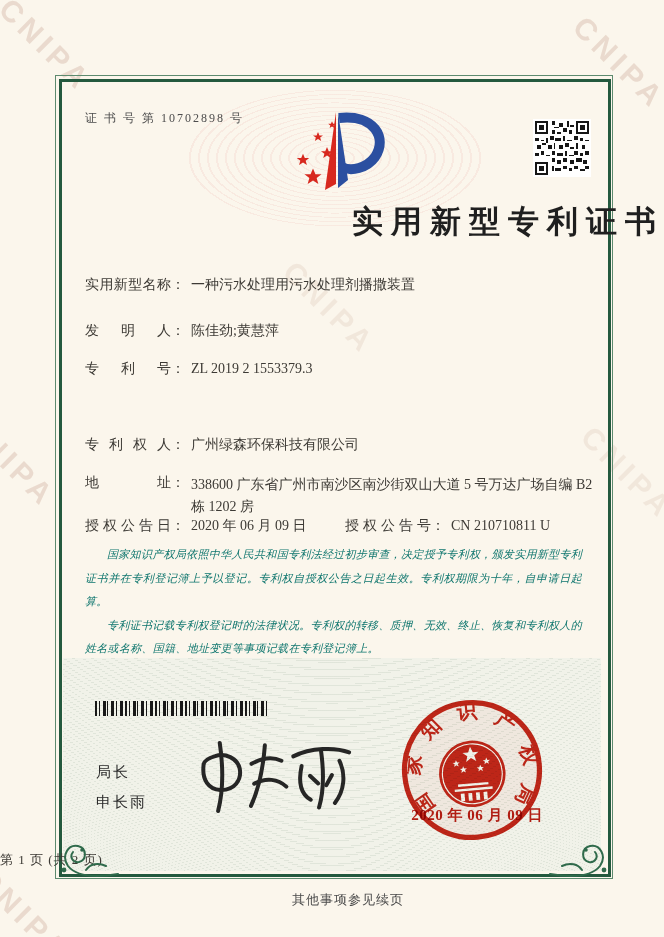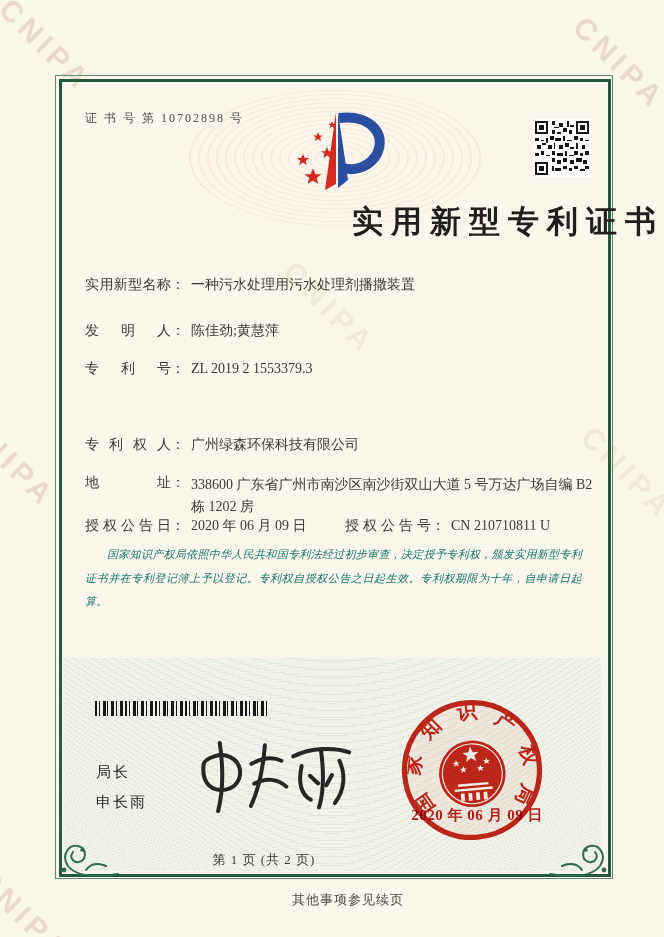--- a/index.html
+++ b/index.html
@@ -40,21 +40,21 @@
   .barcode{position:absolute;left:95px;top:701px;width:172px;height:15px;
       background:repeating-linear-gradient(90deg,#181818 0 2px,transparent 2px 4px,#181818 4px 5px,
       transparent 5px 8px,#181818 8px 11px,transparent 11px 12px,#181818 12px 13px,transparent 13px 16px,
       #181818 16px 19px,transparent 19px 21px,#181818 21px 22px,transparent 22px 25px,
       #181818 25px 28px,transparent 28px 30px);}
   .signer{position:absolute;left:96px;top:757px;font-size:15px;color:#2a2a2a;line-height:30px;letter-spacing:2px;}
   .sig-svg{position:absolute;left:190px;top:733px;width:170px;height:90px;transform:rotate(-2deg);}
   .seal{position:absolute;left:396px;top:694px;width:152px;height:152px;transform:rotate(-5deg);mix-blend-mode:multiply;}
   .seal-date{position:absolute;left:398px;top:806px;width:158px;text-align:center;font-size:15px;
       font-weight:bold;color:#bf2015;letter-spacing:.5px;mix-blend-mode:multiply;}
-  .page-num{position:absolute;left:0;top:851px;width:528px;text-align:center;font-size:13px;color:#3d3a35;letter-spacing:1px;}
+  .page-num{position:absolute;left:0;top:851px;width:528px;text-align:left;font-size:13px;color:#3d3a35;letter-spacing:1px;}
   .ornament{position:absolute;top:836px;width:64px;height:42px;}
   .ornament.left{left:56px;}
   .ornament.right{right:52px;transform:scaleX(-1);}
   .note{position:absolute;left:0;top:891px;width:664px;text-align:center;font-size:13px;color:#4a4a4a;letter-spacing:1px;padding-left:16px;}
 </style>
 </head>
 <body>
 
 <div class="page">
 
@@ -122,20 +122,21 @@
   </div>
   <div class="row" style="top:517px;">
     <span class="lab">授权公告日</span><span class="colon">：</span><span class="val">2020 年 06 月 09 日</span>
     <span class="grant-right">
       <span class="lab">授权公告号</span><span class="colon">：</span><span class="val">CN 210710811 U</span>
     </span>
   </div>
 
   <div class="body-text">
     <p>国家知识产权局依照中华人民共和国专利法经过初步审查，决定授予专利权，颁发实用新型专利证书并在专利登记簿上予以登记。专利权自授权公告之日起生效。专利权期限为十年，自申请日起算。</p>
+    <p>专利证书记载专利权登记时的法律状况。专利权的转移、质押、无效、终止、恢复和专利权人的姓名或名称、国籍、地址变更等事项记载在专利登记簿上。</p>
   </div>
 
   <div class="barcode"></div>
 
   <div class="signer">
     <div>局长</div>
     <div>申长雨</div>
   </div>
 
   <svg class="sig-svg" viewBox="0 0 170 90">

